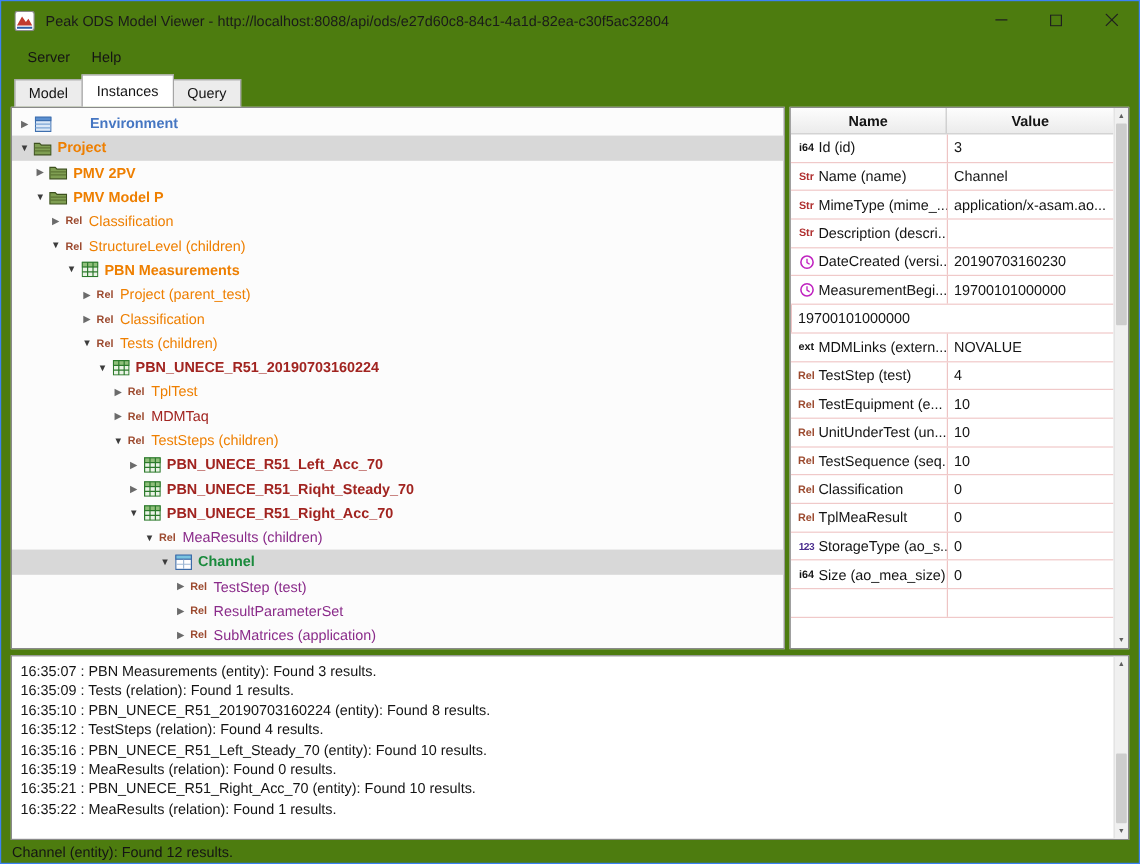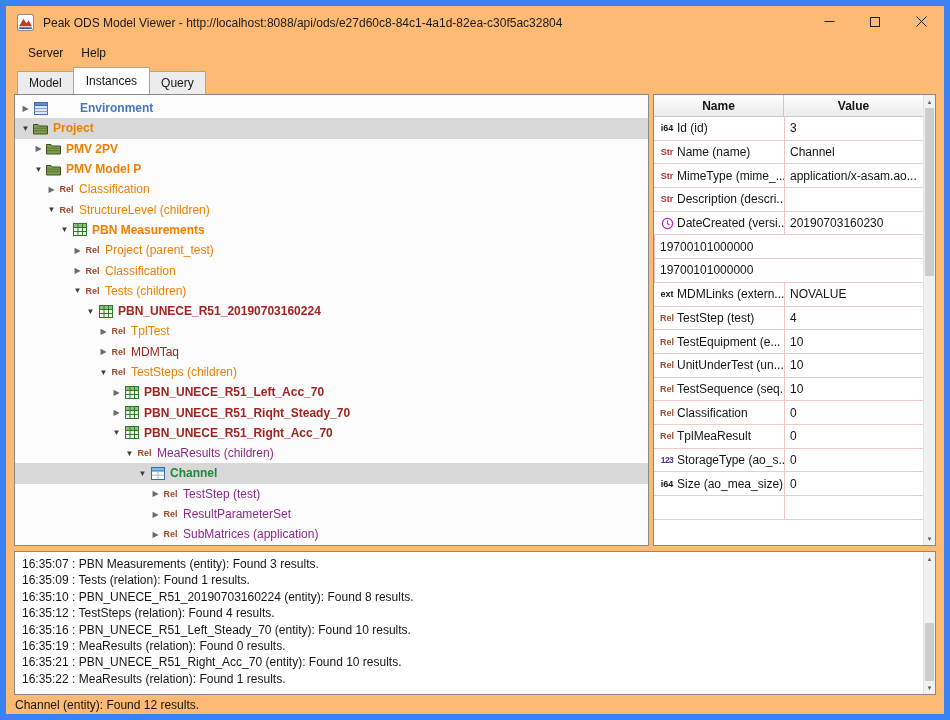--- a/index.html
+++ b/index.html
@@ -2,21 +2,21 @@
 <html><head>
 <meta charset="utf-8">
 <style>
   * { box-sizing: border-box; }
   html, body { margin: 0; padding: 0; }
   body {
     width: 950px; height: 720px; overflow: hidden;
     font-family: "Liberation Sans", sans-serif; font-size: 12px; color: #141414;
     background: #f3f3f3;
   }
-  .window { width: 950px; height: 720px; border: 6px solid #3b82f6; background: #fdba74; display: flex; flex-direction: column; }
+  .window { width: 950px; height: 720px; border: 1px solid #3b82f6; background: #4d7c0f; display: flex; flex-direction: column; }
 
   
   .titlebar { height: 33px; flex: 0 0 auto; display: flex; align-items: center; }
   .app-icon { width: 17px; height: 17px; margin: 0 9px 0 11px; flex: 0 0 auto; }
   .window-title { font-size: 12px; color: #1a1a1a; white-space: nowrap; }
   .win-controls { margin-left: auto; display: flex; align-self: stretch; }
   .win-btn { width: 46px; display: flex; align-items: center; justify-content: center; }
 
   
   .menubar { height: 27px; display: flex; align-items: center; padding-left: 13px; flex: 0 0 auto; }
@@ -404,20 +404,29 @@
                       <path d="M6.5 3.6 L6.5 6.8 L8.7 8.2" stroke="#c024c0" stroke-width="1.1" fill="none"></path>
                     </svg>
                   </span>
                   <span class="prop-name">DateCreated (versi...</span>
                 </div>
                 <div class="cell-value">
                   <span class="prop-value">20190703160230</span>
                 </div>
               </div>
               <div class="dt-row">
+                <div class="cell-name">
+                  <span class="type-icon ti-clock">
+                    <svg width="13" height="13" viewBox="0 0 13 13">
+                      <circle cx="6.5" cy="6.5" r="5.1" fill="#ffffff" stroke="#c024c0" stroke-width="1.3"></circle>
+                      <path d="M6.5 3.6 L6.5 6.8 L8.7 8.2" stroke="#c024c0" stroke-width="1.1" fill="none"></path>
+                    </svg>
+                  </span>
+                  <span class="prop-name">MeasurementBegi...</span>
+                </div>
                 <div class="cell-value">
                   <span class="prop-value">19700101000000</span>
                 </div>
               </div>
               <div class="dt-row">
                 <div class="cell-value">
                   <span class="prop-value">19700101000000</span>
                 </div>
               </div>
               <div class="dt-row">

